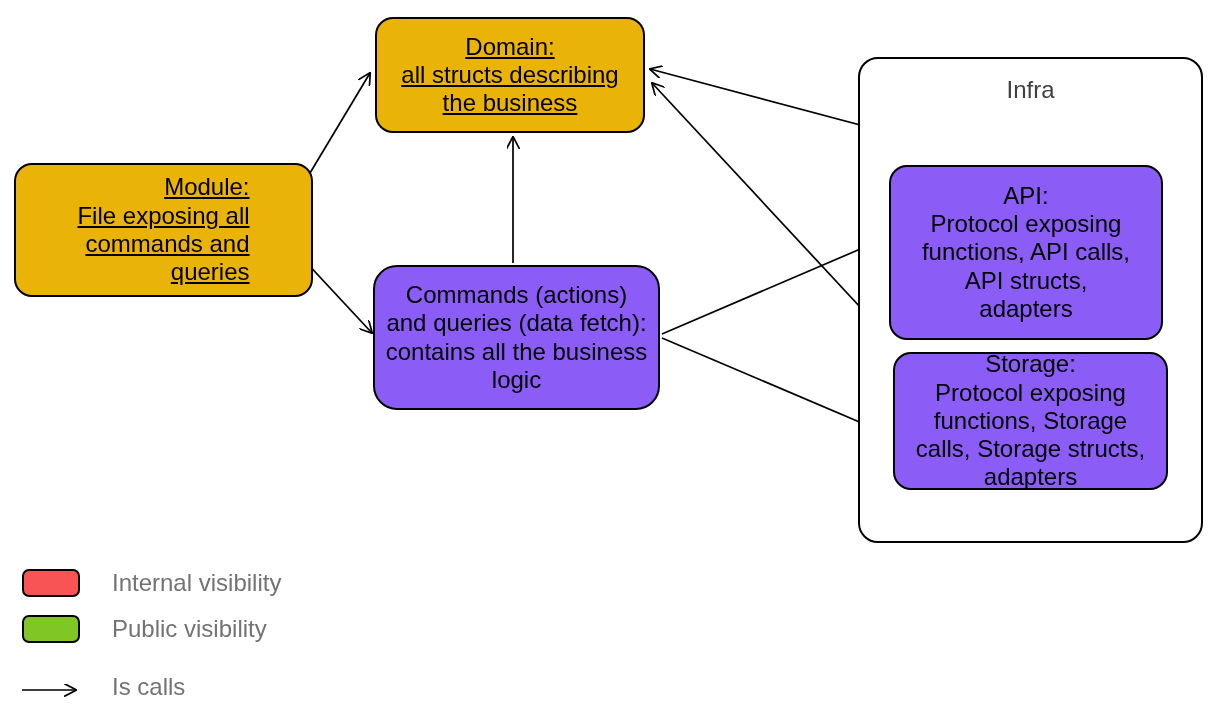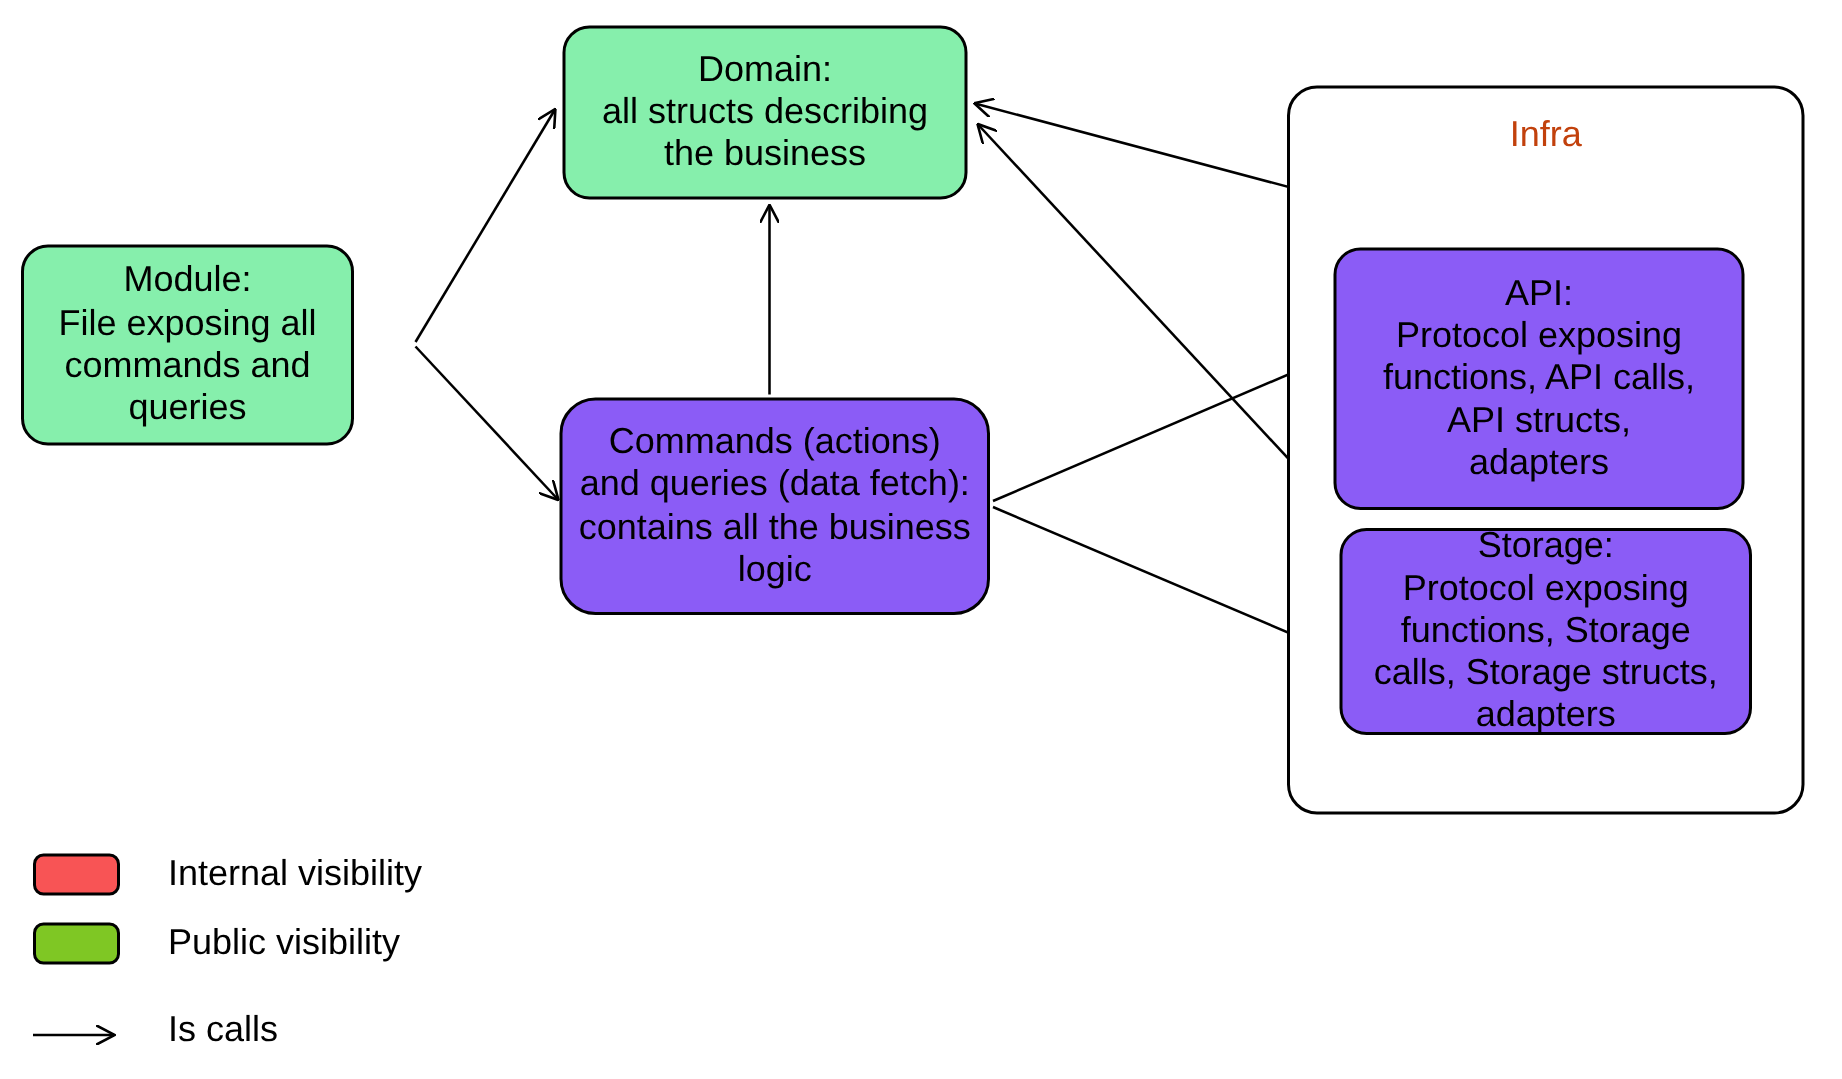--- a/index.html
+++ b/index.html
@@ -35,40 +35,40 @@
     display: flex;
     align-items: center;
     justify-content: center;
     text-align: center;
     line-height: 1.18;
     font-size: 24px;
     color: #000000;
     white-space: pre-line;
     padding: 2px 8px;
   }
-  .node.green { background: #86efac; }
+  .node.green { background: #eab308; text-decoration: underline; }
   .node.red   { background: #8b5cf6; }
   .container-node {
     position: absolute;
     box-sizing: border-box;
     border: 2px solid #000000;
     border-radius: 20px;
     background: #ffffff;
   }
   .container-title {
     position: absolute;
     left: 0;
     right: 0;
     text-align: center;
     font-size: 24px;
-    color: #c2410c;
+    color: #404040;
   }
   
   #node-domain   { left: 375px; top: 17px;  width: 270px; height: 116px; }
-  #node-module   { left: 14px;  top: 163px; width: 222px; height: 134px; }
+  #node-module   { left: 14px;  top: 163px; width: 299px; height: 134px; text-align: right; }
   #node-commands { left: 373px; top: 265px; width: 287px; height: 145px; border-radius: 24px; }
   #node-infra    { left: 858px; top: 57px;  width: 345px; height: 486px; }
   #infra-title   { top: 76px; left: 858px; width: 345px; }
   #node-api      { left: 889px; top: 165px; width: 274px; height: 175px; }
   #node-storage  { left: 893px; top: 352px; width: 275px; height: 138px; }
 
   
   #legend {
     position: absolute;
     left: 22px;
@@ -91,21 +91,21 @@
   .legend-swatch.red   { background: #F85455; }
   .legend-swatch.green { background: #7FC724; }
   .legend-arrow {
     width: 58px;
     height: 28px;
     flex: none;
   }
   .legend-label {
     margin-left: 32px;
     font-size: 24px;
-    color: #000000;
+    color: #737373;
     white-space: nowrap;
   }
   #legend-row-arrow { height: 50px; margin-top: 10px; }
 </style>
 </head>
 <body>
 
 <div id="canvas">
 
   <svg id="edges" viewBox="0 0 1228 719" width="1228" height="719" xmlns="http://www.w3.org/2000/svg">

